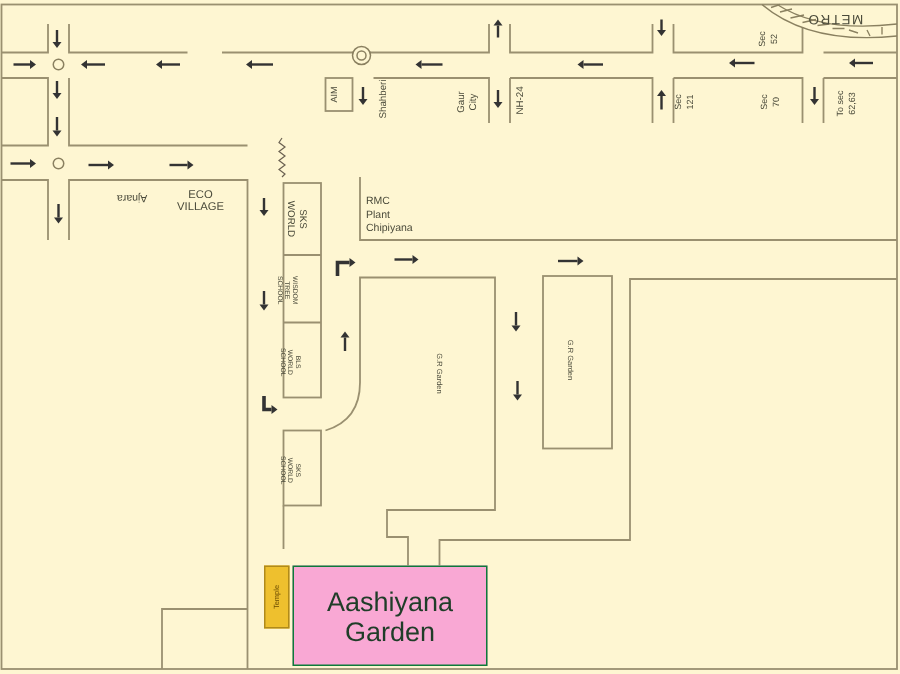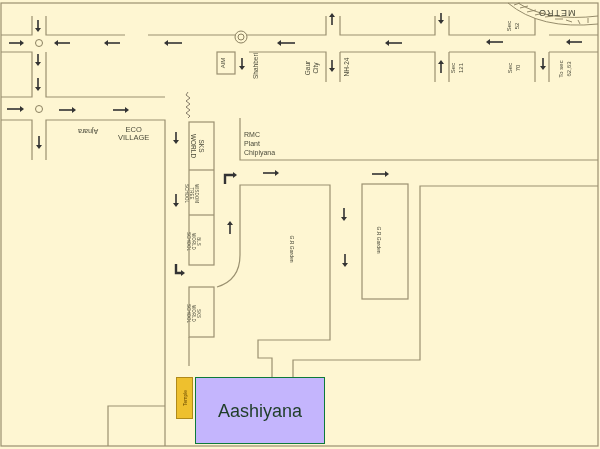--- a/index.html
+++ b/index.html
@@ -1,20 +1,20 @@
 <!DOCTYPE html>
 <html><head>
 <meta charset="utf-8">
 <style>
   html,body{margin:0;padding:0;}
   body{width:600px;height:449px;overflow:hidden;background:#fef6d2;}
   #map{position:relative;width:600px;height:449px;background:#fef6d2;font-family:"Liberation Sans",sans-serif;color:#4a4a3a;}
   #map svg{position:absolute;left:0;top:0;}
   .lbl{position:absolute;font-size:7px;line-height:8px;color:#4a4a3a;text-align:center;white-space:pre;}
-  .garden{position:absolute;left:195px;top:377px;width:130px;height:67px;background:#c4b5fd;border:1px solid #0d7a3a;box-sizing:border-box;display:flex;flex-direction:column;align-items:center;justify-content:center;}
+  .garden{position:absolute;left:195px;top:377px;width:130px;height:67px;background:#f9a8d4;border:1px solid #0d7a3a;box-sizing:border-box;display:flex;flex-direction:column;align-items:center;justify-content:center;}
   .garden span{display:block;font-size:18px;line-height:20px;color:#1f3d28;}
   .temple{position:absolute;left:176px;top:377px;width:17px;height:42px;background:#eec02e;border:1px solid #b08a1a;box-sizing:border-box;}
   .temple span{position:absolute;left:50%;top:50%;transform:translate(-50%,-50%) rotate(-90deg);font-size:5px;color:#6a4b00;white-space:nowrap;}
   .metro-label{position:absolute;left:538px;top:8px;font-size:9px;letter-spacing:1px;transform:rotate(180deg);color:#4a4a3a;}
 </style>
 </head>
 <body>
 
 <div id="map">
   <svg width="600" height="449" viewBox="0 0 600 449">
@@ -238,14 +238,15 @@
   <div class="lbl" style="left:366px;top:236px;transform:rotate(90deg);font-size:5px;">G.R Garden</div>
 
   <div class="metro-label">METRO</div>
 
   <div class="temple">
     <span>Temple</span>
   </div>
 
   <div class="garden">
     <span>Aashiyana</span>
+    <span>Garden</span>
   </div>
 </div>
 
 </body></html>

